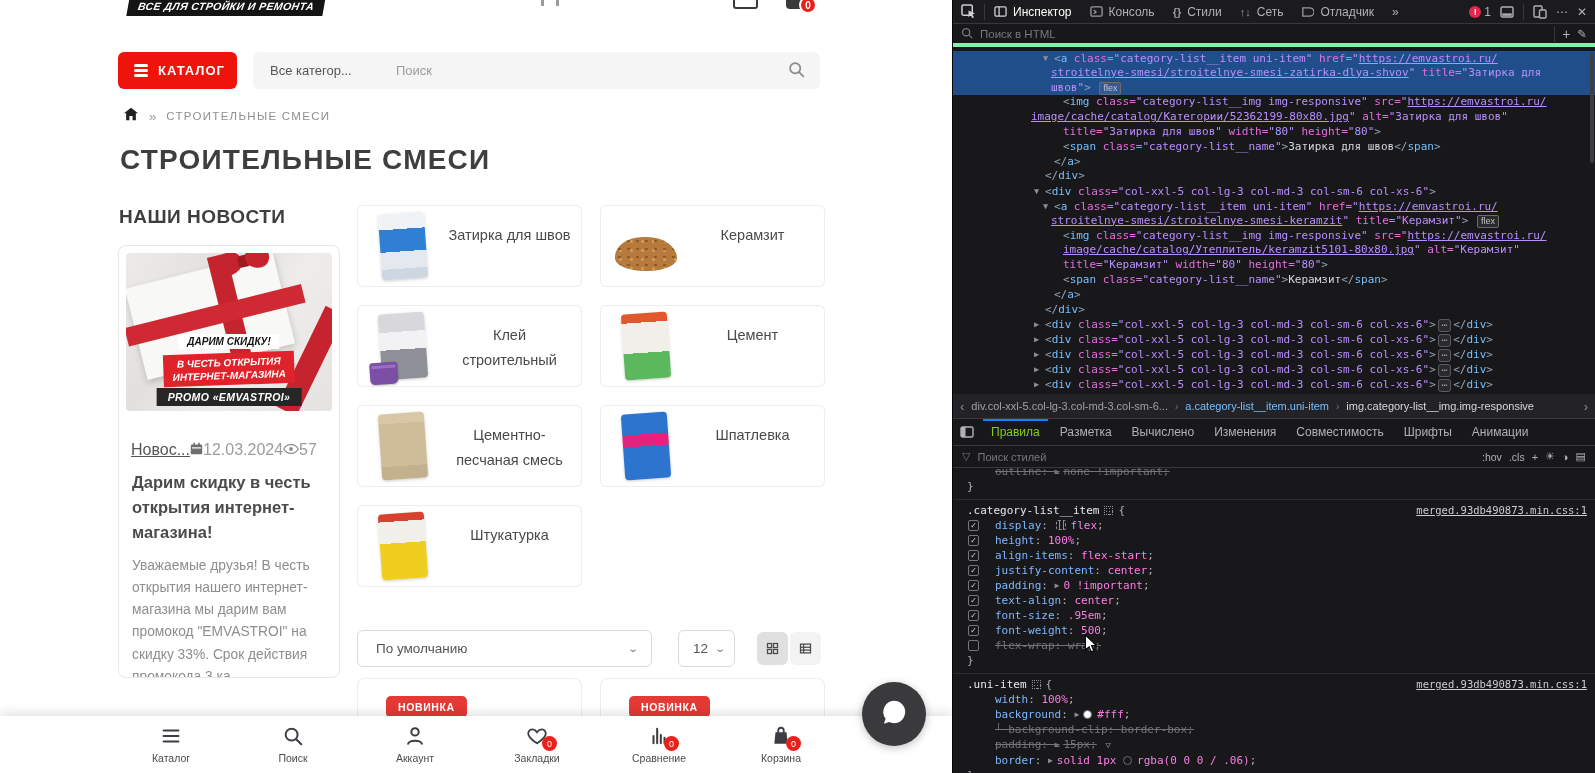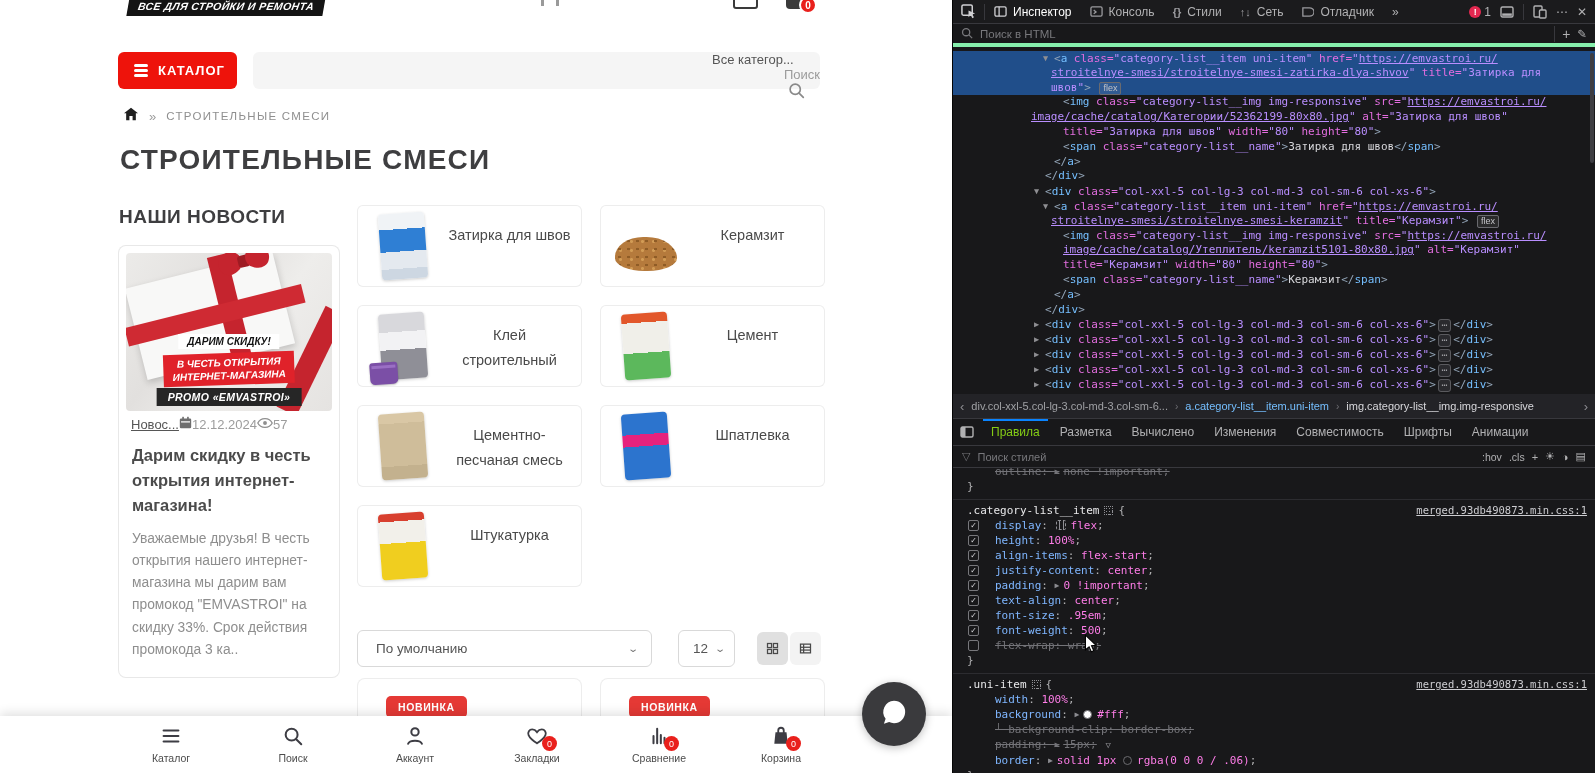--- a/index.html
+++ b/index.html
@@ -20,21 +20,21 @@
   .hdr-cart-badge { left:799px; top:-4px; width:18px; height:18px; background:#e9201c; border-radius:50%;
     color:#fff; font-size:10px; font-weight:bold; display:flex; align-items:center; justify-content:center; border:2px solid #fff; }
 
   .catalog-btn { left:118px; top:52px; width:119px; height:37px; background:#ee130b; border-radius:6px;
     color:#fff; display:flex; align-items:center; gap:10px; padding-left:16px; font-weight:bold;
     font-size:13px; letter-spacing:1px; cursor:pointer; }
   .burger { display:inline-block; width:14px; }
   .burger i { display:block; height:2.5px; background:#fff; margin:2.5px 0; border-radius:2px; }
 
   .searchbar { left:253px; top:52px; width:567px; height:37px; background:#f5f5f5; border-radius:6px;
-    display:flex; align-items:flex-end; font-size:13px;flex-direction:column; }
+    display:flex; align-items:center; font-size:13px; }
   .cat-dd { padding:0 0 0 17px; width:125px; color:#555; white-space:nowrap; cursor:pointer; }
   .search-ph { color:#9b9b9b; padding-left:18px; flex:1; }
   .search-ico { margin-right:15px; }
 
   .crumbs { left:123px; top:107px; display:flex; align-items:center; gap:10px; }
   .crumb-sep { color:#9b9b9b; font-size:13px; }
   .crumb-cur { font-size:11.5px; color:#8f8f8f; letter-spacing:1.3px; }
 
   .h1 { left:120px; top:144px; font-size:28px; font-weight:800; color:#3e3e40; letter-spacing:1.2px; }
 
@@ -52,21 +52,21 @@
     background:#c5242e; border-radius:60% 60% 55% 55%; }
   .bow::before { left:0; transform:rotate(-22deg); }
   .bow::after { right:0; transform:rotate(22deg); }
   .bow i { position:absolute; left:20px; top:8px; width:12px; height:12px; background:#9e1b23; border-radius:3px; }
   .rib-tail { position:absolute; right:10px; top:52px; width:22px; height:112px; background:#c5242e; transform:rotate(26deg); }
   .ov { position:absolute; left:50%; transform:translateX(-50%); white-space:nowrap; font-style:italic; font-weight:800; }
   .ov1 { bottom:62px; background:#fff; color:#121212; font-size:10px; padding:2px 9px; }
   .ov2 { bottom:26px; background:#e0222a; color:#fff; font-size:10px; line-height:1.3; padding:3px 9px;
     text-align:center; transform:translateX(-50%) rotate(-2deg); }
   .ov3 { bottom:5px; background:#262626; color:#fff; font-size:10.5px; padding:3px 11px; letter-spacing:.4px; }
-  .news-meta { margin-top:5px; display:flex; align-items:center; gap:0; padding:0 5px; font-size:13px; color:#9c9c9c; }
+  .news-meta { margin-top:30px; display:flex; align-items:center; gap:0; padding:0 5px; font-size:16px; color:#9c9c9c; }
   .news-cat { color:#565656; text-decoration:underline; cursor:pointer; }
   .news-title { padding:11px 6px 0; font-size:16.5px; color:#4b4b4b; font-weight:600; line-height:1.5; }
   .news-ex { padding:11px 6px; font-size:13.8px; color:#8e8e8e; line-height:1.6; }
 
   .cat-grid { left:357px; top:205px; width:468px; display:grid; grid-template-columns:225px 225px; gap:18px; }
   .cat-card { height:82px; border:1px solid rgba(0,0,0,.07); border-radius:6px; background:#fff;
     display:flex; cursor:pointer; overflow:hidden; }
   .cat-img { width:90px; min-width:90px; display:flex; align-items:center; justify-content:center; }
   .cat-name { flex:1; text-align:center; padding:17px 10px 0 0; font-size:14.5px; color:#4a4a4a;
     font-weight:500; line-height:1.75; }
@@ -258,21 +258,21 @@
         <div class="ov ov3">PROMO «EMVASTROI»</div>
       </div>
       <div class="news-meta">
         <span class="news-cat">Новос...</span>
         <span><svg width="13" height="13" viewBox="0 0 16 16">
               <rect x="1" y="3" width="14" height="12" rx="1.5" fill="#6e6e6e"></rect>
               <rect x="4" y="1" width="2" height="4" fill="#6e6e6e"></rect>
               <rect x="10" y="1" width="2" height="4" fill="#6e6e6e"></rect>
               <rect x="2.5" y="6.5" width="11" height="1.5" fill="#fff"></rect>
             </svg></span>
-        <span>12.12.2024</span>
+        <span>12.03.2024</span>
         <span><svg width="16" height="12" viewBox="0 0 20 13">
               <path d="M10 1C5.5 1 2.2 4 1 6.5 2.2 9 5.5 12 10 12s7.8-3 9-5.5C17.8 4 14.5 1 10 1z" fill="none" stroke="#8f8f8f" stroke-width="1.6"></path>
               <circle cx="10" cy="6.5" r="2.4" fill="#8f8f8f"></circle>
             </svg></span>
         <span>57</span>
       </div>
       <div class="news-title">Дарим скидку в честь открытия интернет-магазина!</div>
       <div class="news-ex">Уважаемые друзья! В честь открытия нашего интернет-магазина мы дарим вам промокод "EMVASTROI" на скидку 33%. Срок действия промокода 3 ка..</div>
     </div>
 

